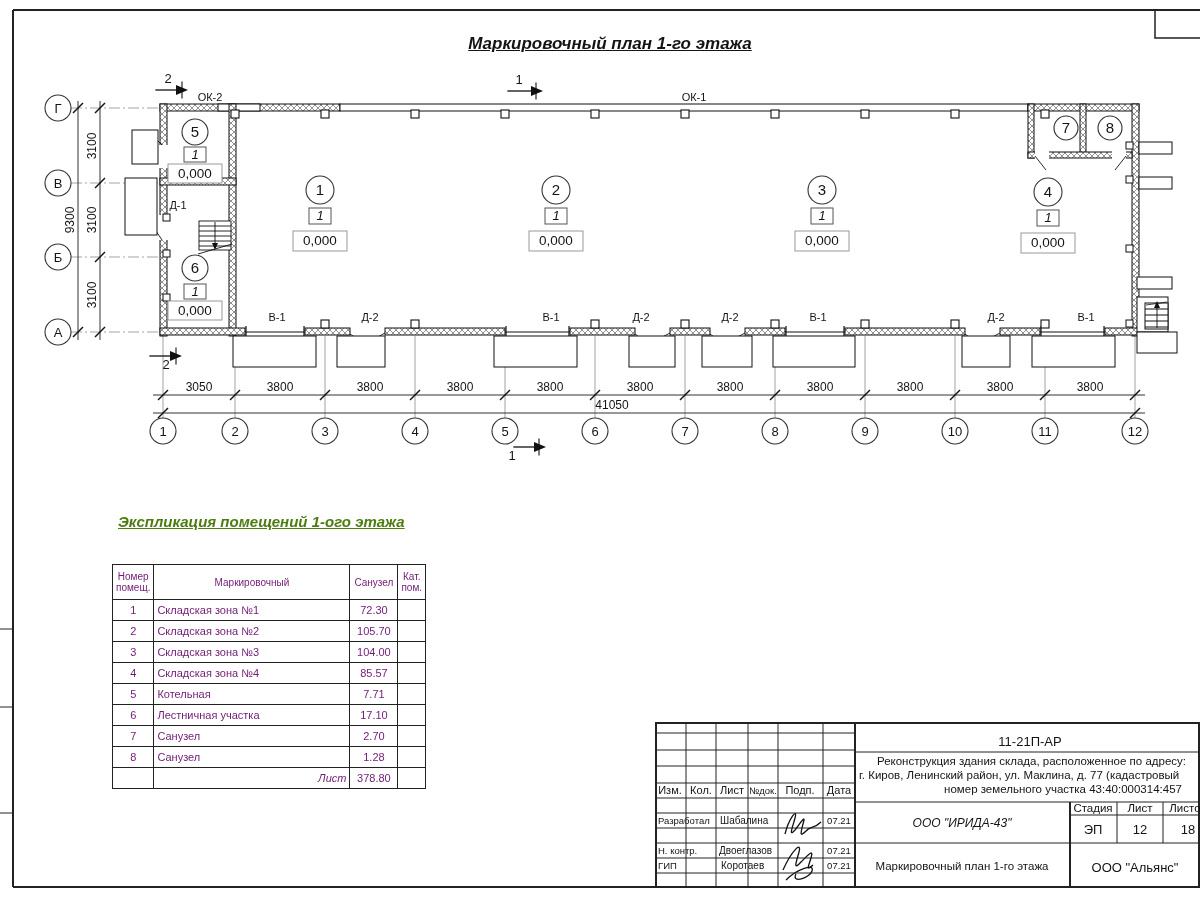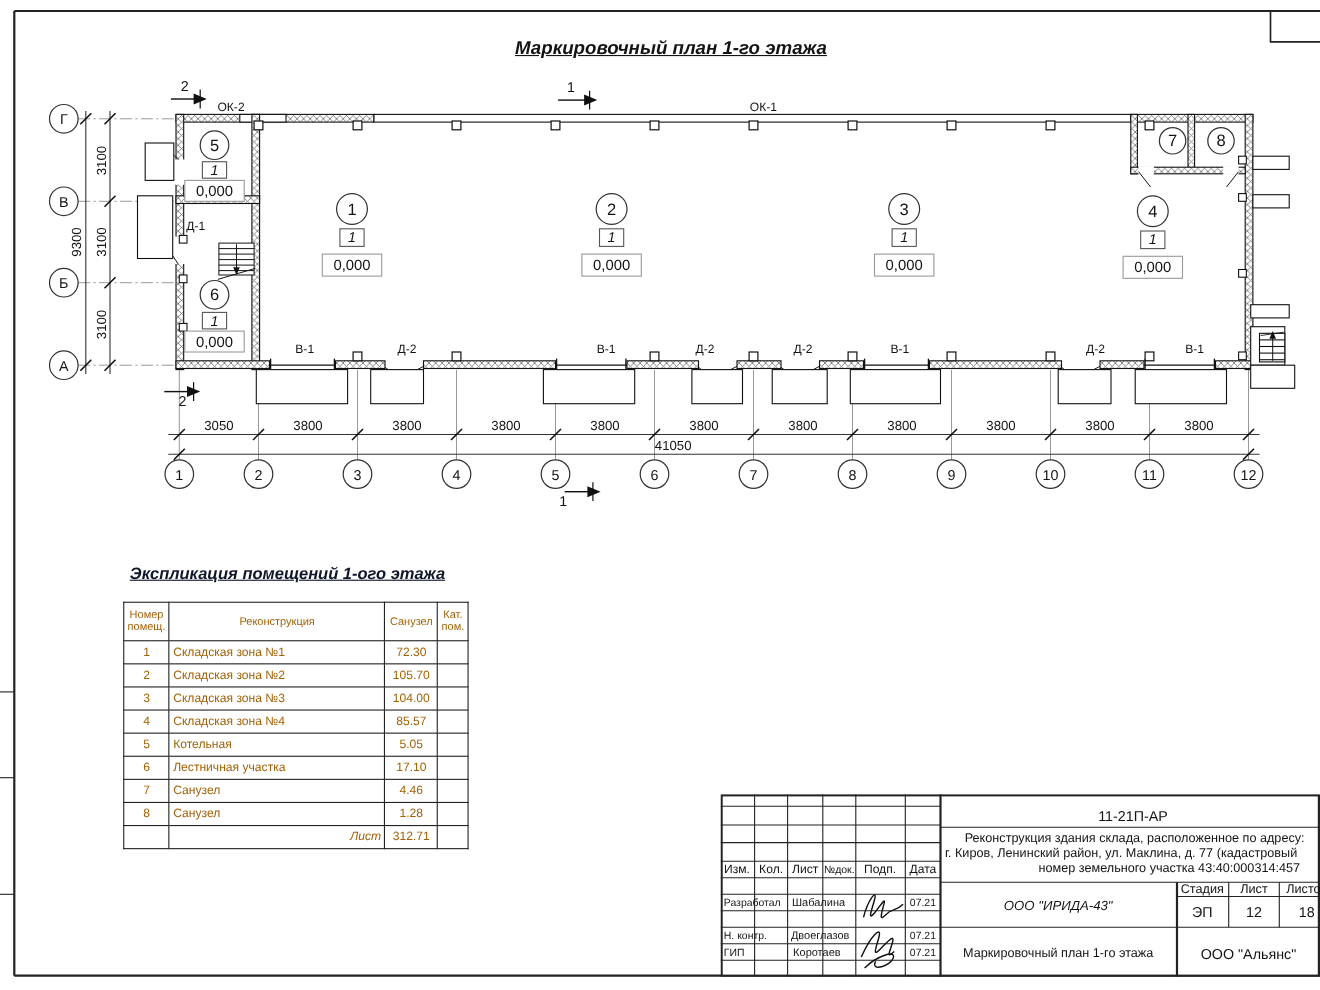--- a/index.html
+++ b/index.html
@@ -11,23 +11,23 @@
     font-size:17px;font-style:italic;font-weight:bold;text-decoration:underline;color:#141414;}
   
   .dim{font-size:12px;}
   .axnum{font-size:13px;}
   .roomnum{font-size:15px;}
   .typ{font-size:13px;font-style:italic;}
   .elev{font-size:13.5px;}
   .wlab{font-size:11px;}
   
   .expl-title{position:absolute;left:118px;top:513px;font-size:15px;font-style:italic;
-    font-weight:bold;text-decoration:underline;color:#0f172a;}
-  .expl-table{position:absolute;left:112px;top:547px;border-collapse:collapse;
-    table-layout:fixed;color:#a16207;}
+    font-weight:bold;text-decoration:underline;color:#4d7c0f;}
+  .expl-table{position:absolute;left:112px;top:564px;border-collapse:collapse;
+    table-layout:fixed;color:#701a75;}
   .expl-table td,.expl-table th{border:1px solid #222;padding:0 3px;font-weight:normal;
     overflow:hidden;white-space:nowrap;}
   .expl-table th{font-size:10px;white-space:normal;line-height:1.1;}
   .expl-table td{font-size:11px;height:20px;}
   .expl-table .c{text-align:center;}
   .expl-table .r{text-align:right;font-style:italic;}
   .expl-table tr.hdr th{height:34px;}
   
   .tb-s{font-size:9.5px;}
   .tb-m{font-size:11px;}
@@ -437,21 +437,21 @@
     <table class="expl-table">
       <colgroup>
           <col style="width:30px">
           <col style="width:196px">
           <col style="width:48px">
           <col style="width:24px">
         </colgroup>
       <tbody>
           <tr class="hdr">
         <th>Номер помещ.</th>
-        <th>Реконструкция</th>
+        <th>Маркировочный</th>
         <th>Санузел</th>
         <th>Кат. пом.</th>
       </tr>
       <tr>
         <td class="c">1</td>
         <td>Складская зона №1</td>
         <td class="c">72.30</td>
         <td></td>
       </tr>
       <tr>
@@ -468,45 +468,45 @@
       </tr>
       <tr>
         <td class="c">4</td>
         <td>Складская зона №4</td>
         <td class="c">85.57</td>
         <td></td>
       </tr>
       <tr>
         <td class="c">5</td>
         <td>Котельная</td>
-        <td class="c">5.05</td>
+        <td class="c">7.71</td>
         <td></td>
       </tr>
       <tr>
         <td class="c">6</td>
         <td>Лестничная участка</td>
         <td class="c">17.10</td>
         <td></td>
       </tr>
       <tr>
         <td class="c">7</td>
         <td>Санузел</td>
-        <td class="c">4.46</td>
+        <td class="c">2.70</td>
         <td></td>
       </tr>
       <tr>
         <td class="c">8</td>
         <td>Санузел</td>
         <td class="c">1.28</td>
         <td></td>
       </tr>
       <tr>
         <td></td>
         <td class="r">Лист</td>
-        <td class="c">312.71</td>
+        <td class="c">378.80</td>
         <td></td>
       </tr>
     </tbody>
       </table>
   </div>
 
   <svg class="tblock" style="left:655px;top:722px;" width="545" height="166" viewBox="0 0 545 166">
     <rect x="1" y="1" width="543" height="164" fill="#fff" stroke="#222" stroke-width="2"></rect>
     <g stroke="#222" stroke-width="1">
 

